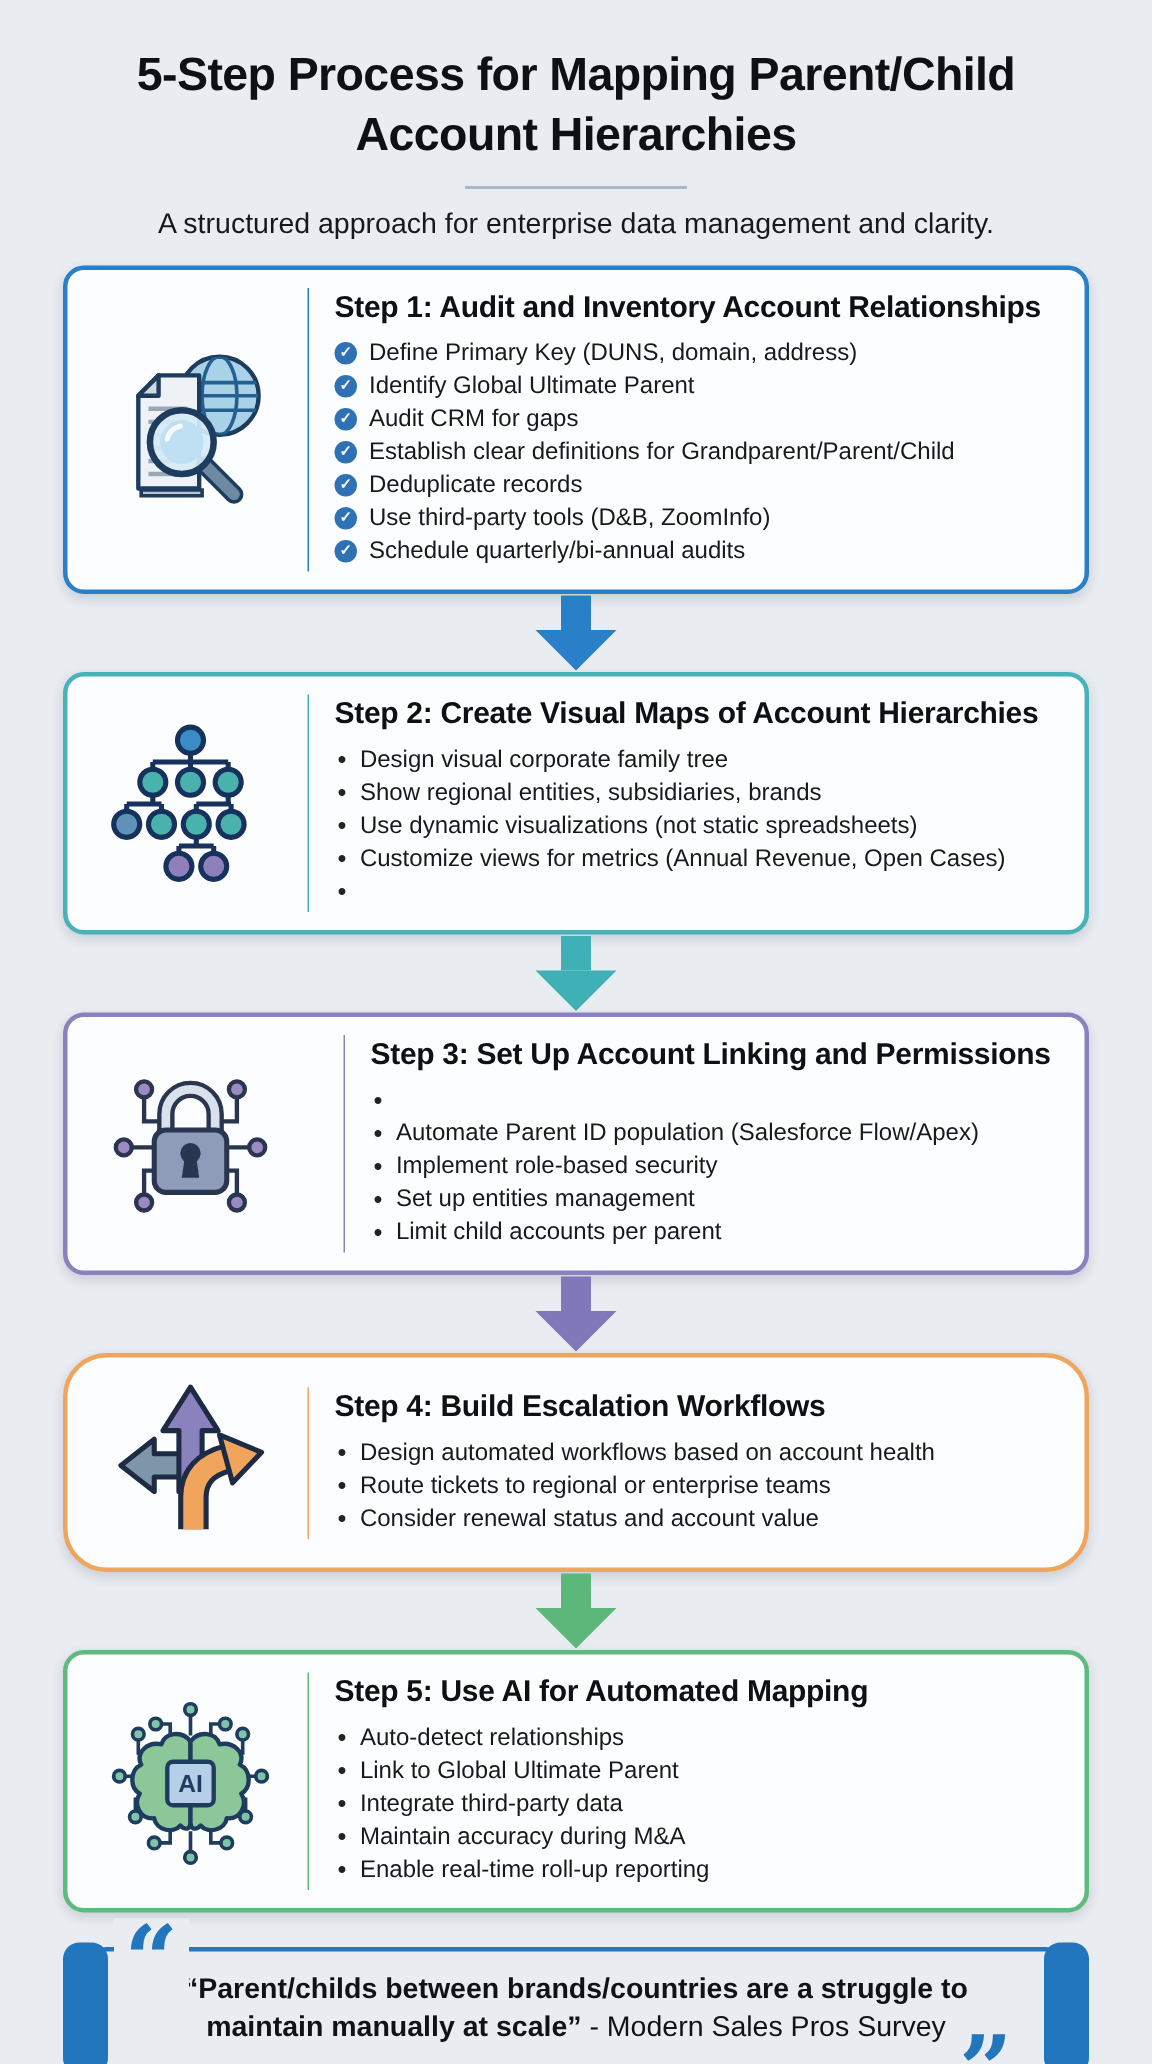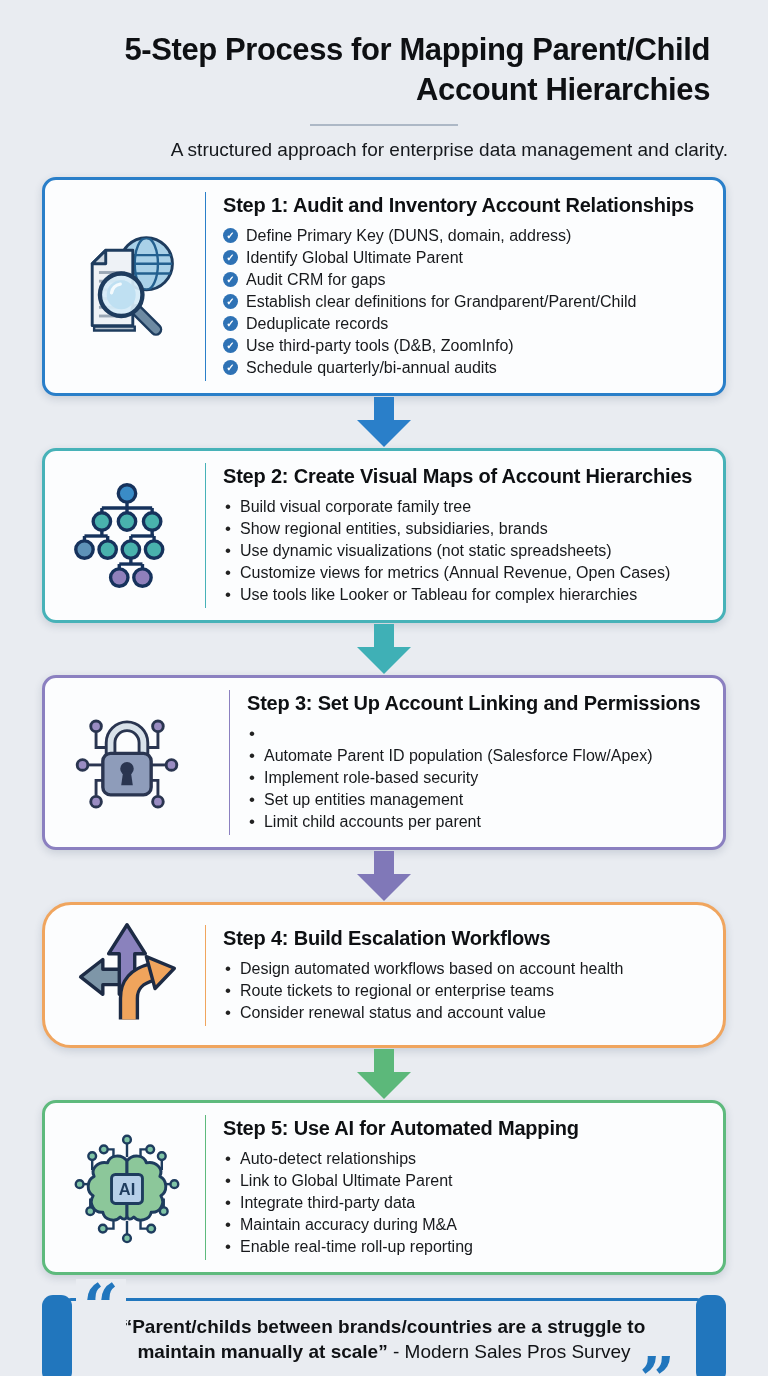--- a/index.html
+++ b/index.html
@@ -6,21 +6,21 @@
   html,body { margin:0; padding:0; }
   body {
     width:768px; height:1376px; overflow:hidden;
     background:#e9ecf1;
     font-family:"Liberation Sans", sans-serif;
     color:#141619;
   }
   .page { width:768px; height:1376px; display:flex; flex-direction:column; }
 
   
-  header { text-align:right; }
+  header { text-align:center; }
   h1 {
     font-size:31px; line-height:1.28; font-weight:700; letter-spacing:-0.4px;
     margin:30px 58px 0; color:#0e1013;
   }
   .divider { width:148px; height:2px; background:#adb8c6; margin:15px auto 13px; }
   .subtitle { font-size:19px; margin:0 40px; color:#15181c; }
 
   
   main { padding:16px 42px 0; display:flex; flex-direction:column; }
 
@@ -190,37 +190,36 @@
             <circle cx="52" cy="103" r="9" fill="#8f80bb"></circle>
             <circle cx="76" cy="103" r="9" fill="#8f80bb"></circle>
           </g>
         </svg>
       </div>
       <div class="card-content" style="border-left-color: rgb(71, 178, 184);">
         <h2 class="card-title">Step 2: Create Visual Maps of Account Hierarchies</h2>
         <ul class="bullets">
             <li>
               <span class="marker dot">•</span>
-              <span>Build visual corporate family tree</span>
+              <span>Design visual corporate family tree</span>
             </li>
             <li>
               <span class="marker dot">•</span>
               <span>Show regional entities, subsidiaries, brands</span>
             </li>
             <li>
               <span class="marker dot">•</span>
               <span>Use dynamic visualizations (not static spreadsheets)</span>
             </li>
             <li>
               <span class="marker dot">•</span>
               <span>Customize views for metrics (Annual Revenue, Open Cases)</span>
             </li>
             <li>
               <span class="marker dot">•</span>
-              <span>Use tools like Looker or Tableau for complex hierarchies</span>
             </li>
           </ul>
       </div>
     </section>
 
     <div class="flow-arrow">
       <div class="stem" style="background: rgb(63, 176, 182);"></div>
       <div class="head" style="border-top-color: rgb(63, 176, 182);"></div>
     </div>
 

